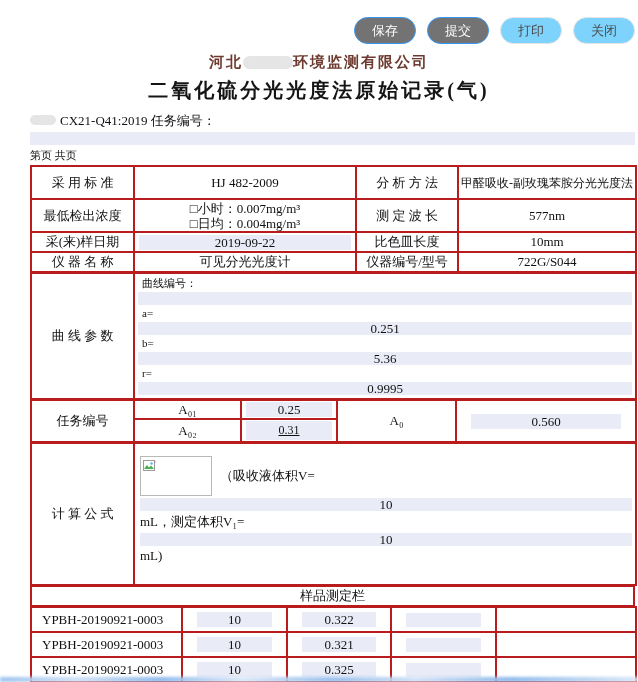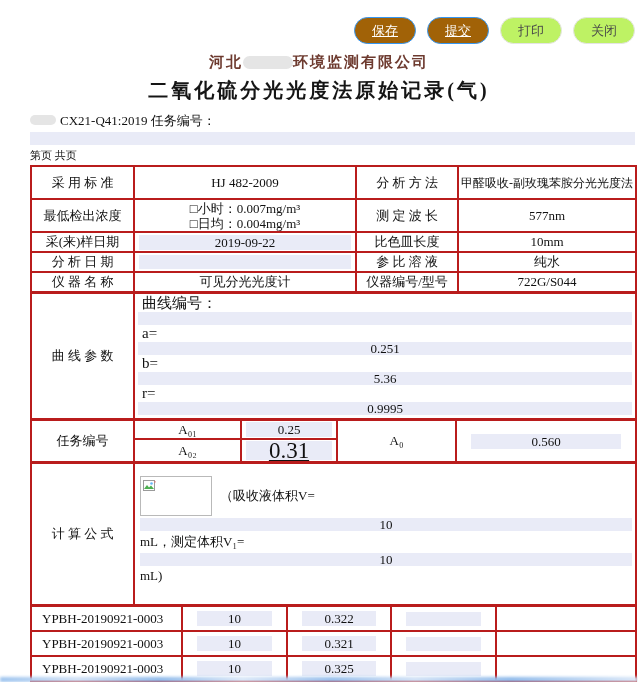--- a/index.html
+++ b/index.html
@@ -6,22 +6,22 @@
   html,body { background:#fff; }
   .page {
     position:relative; width:638px; height:682px; overflow:hidden;
     background:#fff; font-family:"Liberation Serif","DejaVu Serif",serif; color:#111;
   }
   
   .toolbar { display:flex; justify-content:flex-end; gap:11px; padding:17px 3px 0 0;
              font-family:"Liberation Sans","DejaVu Sans",sans-serif; }
   .btn { height:27px; padding:0 17px; border-radius:14px; font-size:13px; line-height:25px;
          cursor:pointer; border:1px solid transparent; }
-  .btn.primary { background:#a16207; border-color:#3697f2; color:#fff;text-decoration:underline; }
-  .btn.plain   { background:#bef264; border:1px solid #e4e4e4; color:#4a4a4a; }
+  .btn.primary { background:#737373; border-color:#3697f2; color:#fff; }
+  .btn.plain   { background:#7dd3fc; border:1px solid #e4e4e4; color:#4a4a4a; }
   
   .company { text-align:center; margin-top:9px; font-size:15px; font-weight:bold;
              color:#6d3a2f; letter-spacing:2px; }
   .redact { display:inline-block; width:50px; height:13px; background:#e5e5e5;
             border-radius:7px; vertical-align:-2px; }
   .redact.small { width:26px; height:10px; vertical-align:0; margin-right:4px; }
   .doc-title { text-align:center; margin-top:5px; font-size:20px; font-weight:bold;
                letter-spacing:3px; color:#151515; }
   .task-line { margin:8px 0 0 30px; font-size:13px; }
   .task-input { margin:2px 3px 0 30px; height:13px; background:#e9ebf7; }
@@ -30,24 +30,24 @@
   table { border-collapse:collapse; table-layout:fixed; margin-left:30px; width:605px;
           font-size:13px; }
   table + table, .task-tablegap { margin-top:-1px; }
   td { border:2px solid #b91c1c; text-align:center; vertical-align:middle; padding:0 2px;
        overflow:hidden; }
   td.lbl { letter-spacing:0; }
   td.left { text-align:left; padding-left:10px; }
   .field { background:#e9ebf7; margin:1px 2px; min-height:14px; line-height:15px;
            text-align:center; font-size:13px; }
   .field.inset { margin:2px 12px; }
-  .field.big { font-size:23px; line-height:19px;text-decoration:underline; }
+  .field.big { font-size:12px; line-height:19px;text-decoration:underline; }
   
   .curve-box { padding:2px 0 2px 0; }
-  .curve-label { text-align:left; padding:1px 0 1px 7px; font-size:15px; line-height:13px; }
+  .curve-label { text-align:left; padding:1px 0 1px 7px; font-size:11px; line-height:13px; }
   .curve-field { background:#e9ebf7; margin:1px 3px; height:13px; line-height:13px;
                  text-align:center; }
   
   .formula-box { text-align:left; padding:4px 3px 20px 5px; }
   .formula-top { display:flex; align-items:center; gap:8px; margin-top:8px; }
   .img-ph { width:72px; height:40px; border:1px solid #b9b9b9; background:#fff;
             position:relative; flex:0 0 auto; }
   .img-ph svg { position:absolute; top:2px; left:2px; }
   .formula-text { font-size:13px; }
   .fline { margin:2px 0; }
@@ -100,28 +100,20 @@
       <td class="lbl">测 定 波 长</td>
       <td>577nm</td>
     </tr>
     <tr style="height:19px">
       <td class="lbl">采(来)样日期</td>
       <td>
             <div class="field">2019-09-22</div>
           </td>
       <td class="lbl">比色皿长度</td>
       <td>10mm</td>
-    </tr>
-    <tr style="height:18px">
-      <td class="lbl">分 析 日 期</td>
-      <td>
-            <div class="field"></div>
-          </td>
-      <td class="lbl">参 比 溶 液</td>
-      <td>纯水</td>
     </tr>
     <tr style="height:19px">
       <td class="lbl">仪 器 名 称</td>
       <td>可见分光光度计</td>
       <td class="lbl">仪器编号/型号</td>
       <td>722G/S044</td>
     </tr>
   </tbody>
     </table>
 
@@ -198,20 +190,27 @@
         </div>
         <div class="curve-field fline">10</div>
         <div class="formula-text">mL，测定体积V₁=</div>
         <div class="curve-field fline">10</div>
         <div class="formula-text">mL)</div>
       </td>
     </tr>
   </tbody>
     </table>
 
+  <table>
+    <tbody>
+        <tr style="height:19px">
+      <td>样品测定栏</td>
+    </tr>
+  </tbody>
+    </table>
 
   <table>
     <colgroup>
         <col style="width:151px">
         <col style="width:105px">
         <col style="width:104px">
         <col style="width:105px">
         <col style="width:140px">
       </colgroup>
     <tbody>

